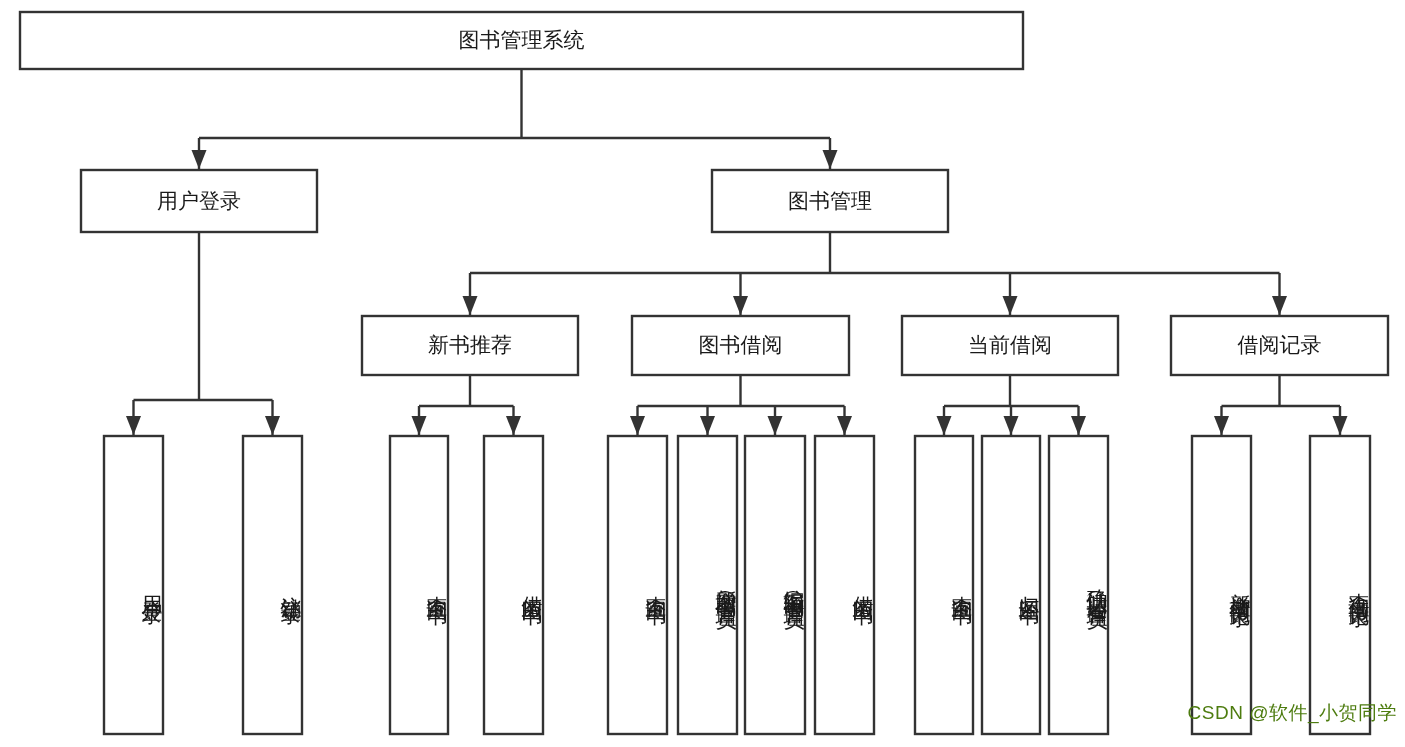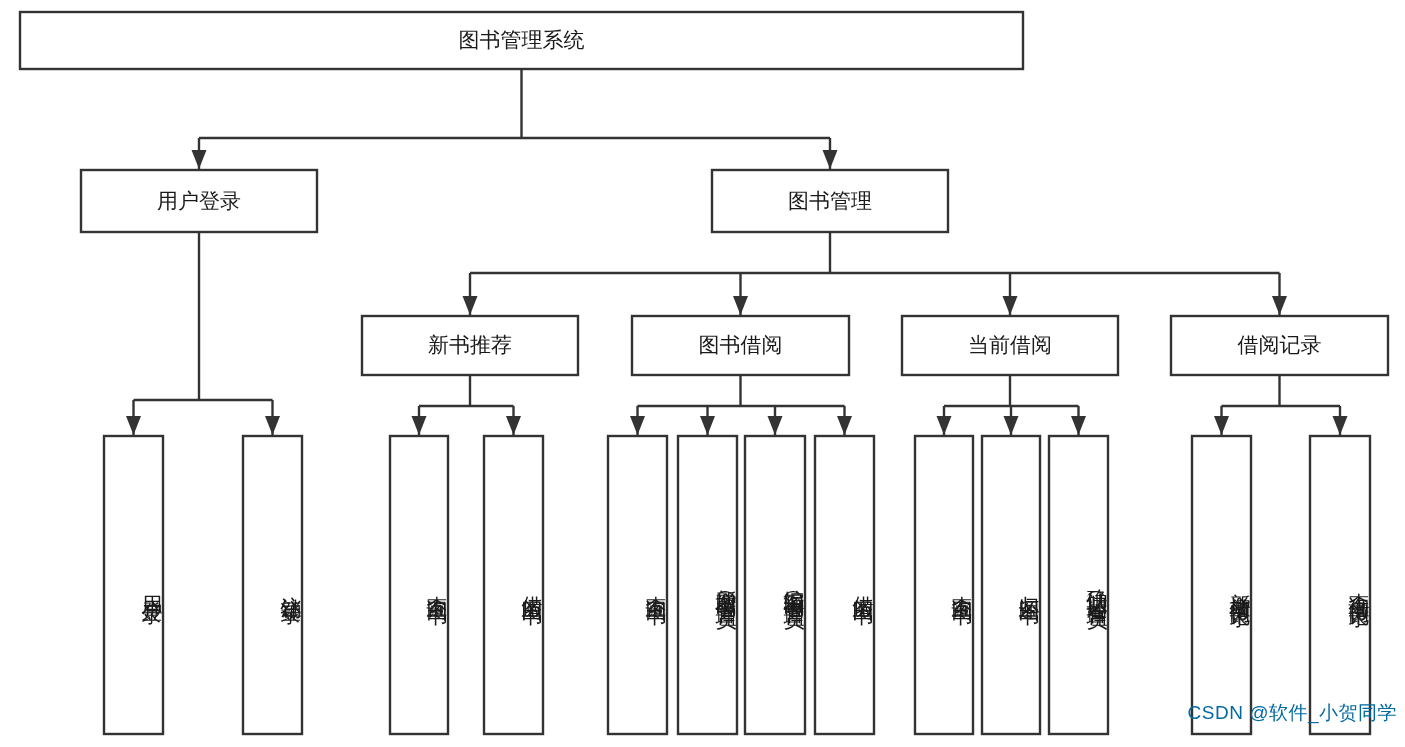--- a/index.html
+++ b/index.html
@@ -64,21 +64,21 @@
     display: flex;
     align-items: flex-start;
     justify-content: center;
   }
   .watermark {
     position: absolute;
     right: 8px;
     bottom: 4px;
     font-family: "Liberation Sans", "DejaVu Sans", sans-serif;
     font-size: 19px;
-    color: #0369a1;
+    color: #4d7c0f;
     letter-spacing: 0.5px;
     white-space: nowrap;
   }
 </style>
 </head>
 <body>
 
 <div id="diagram-root">
 
   <svg class="tree-canvas" viewBox="0 0 1405 747" xmlns="http://www.w3.org/2000/svg">

